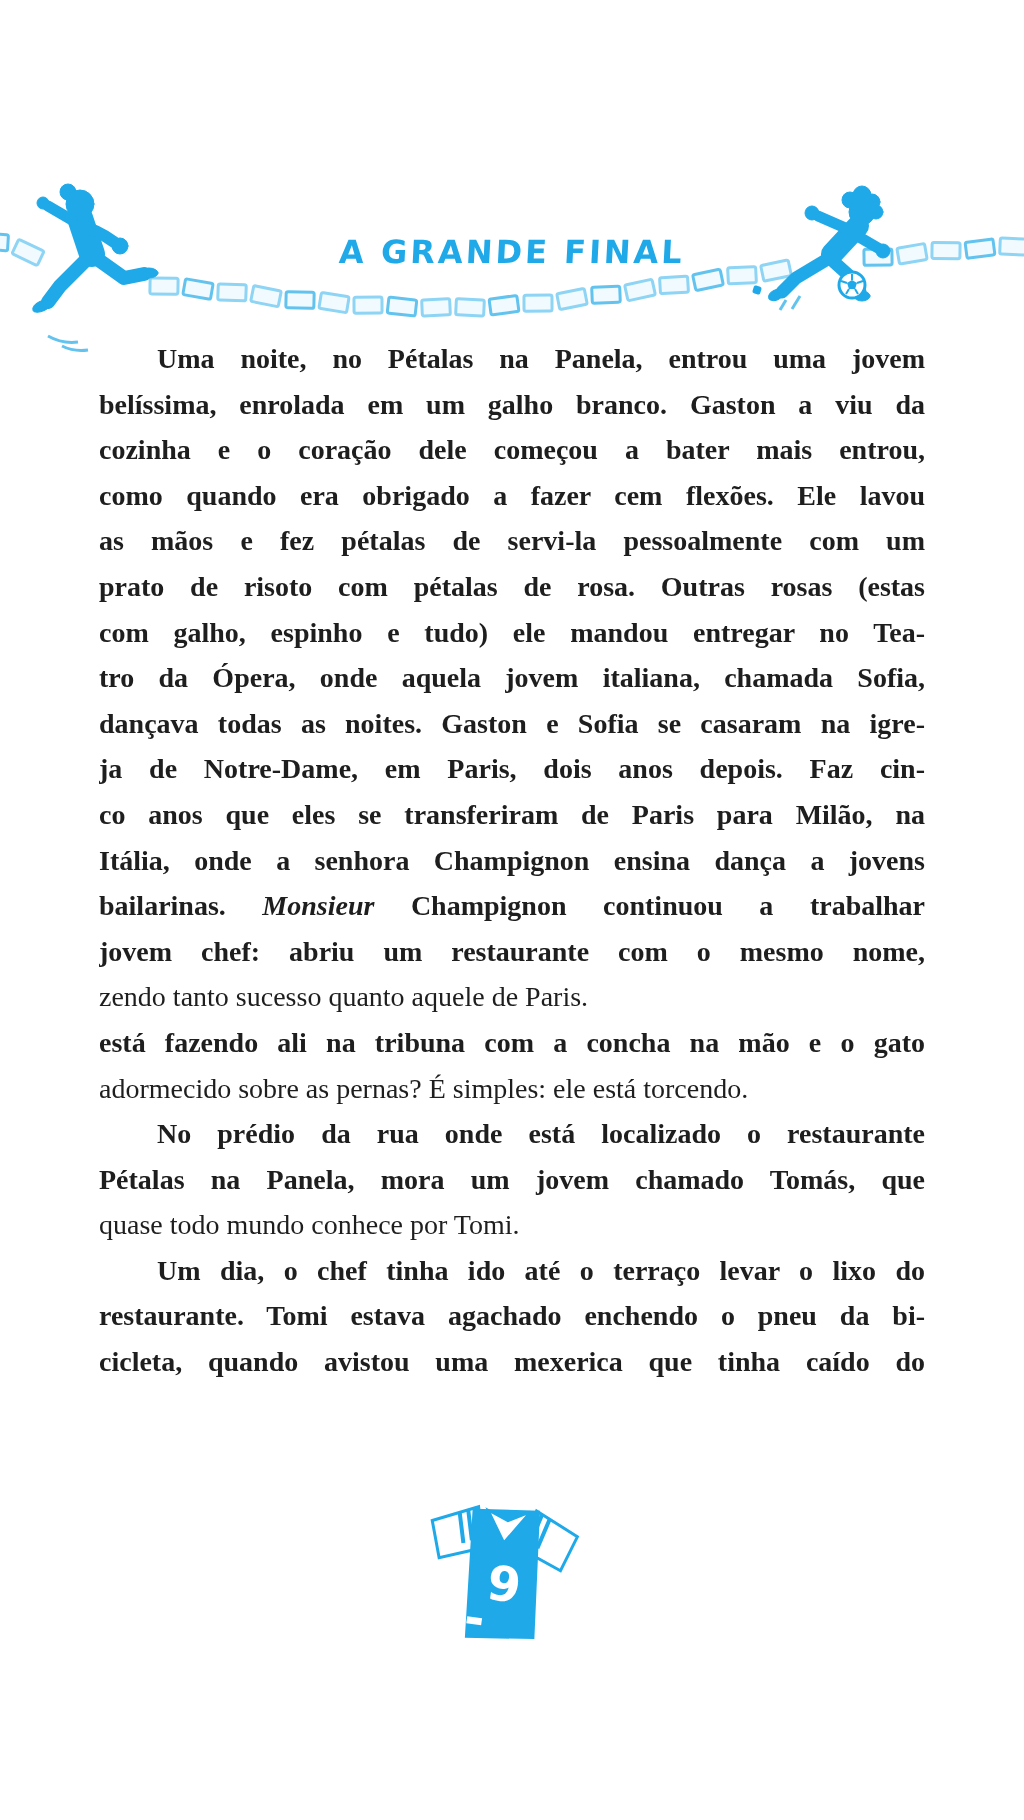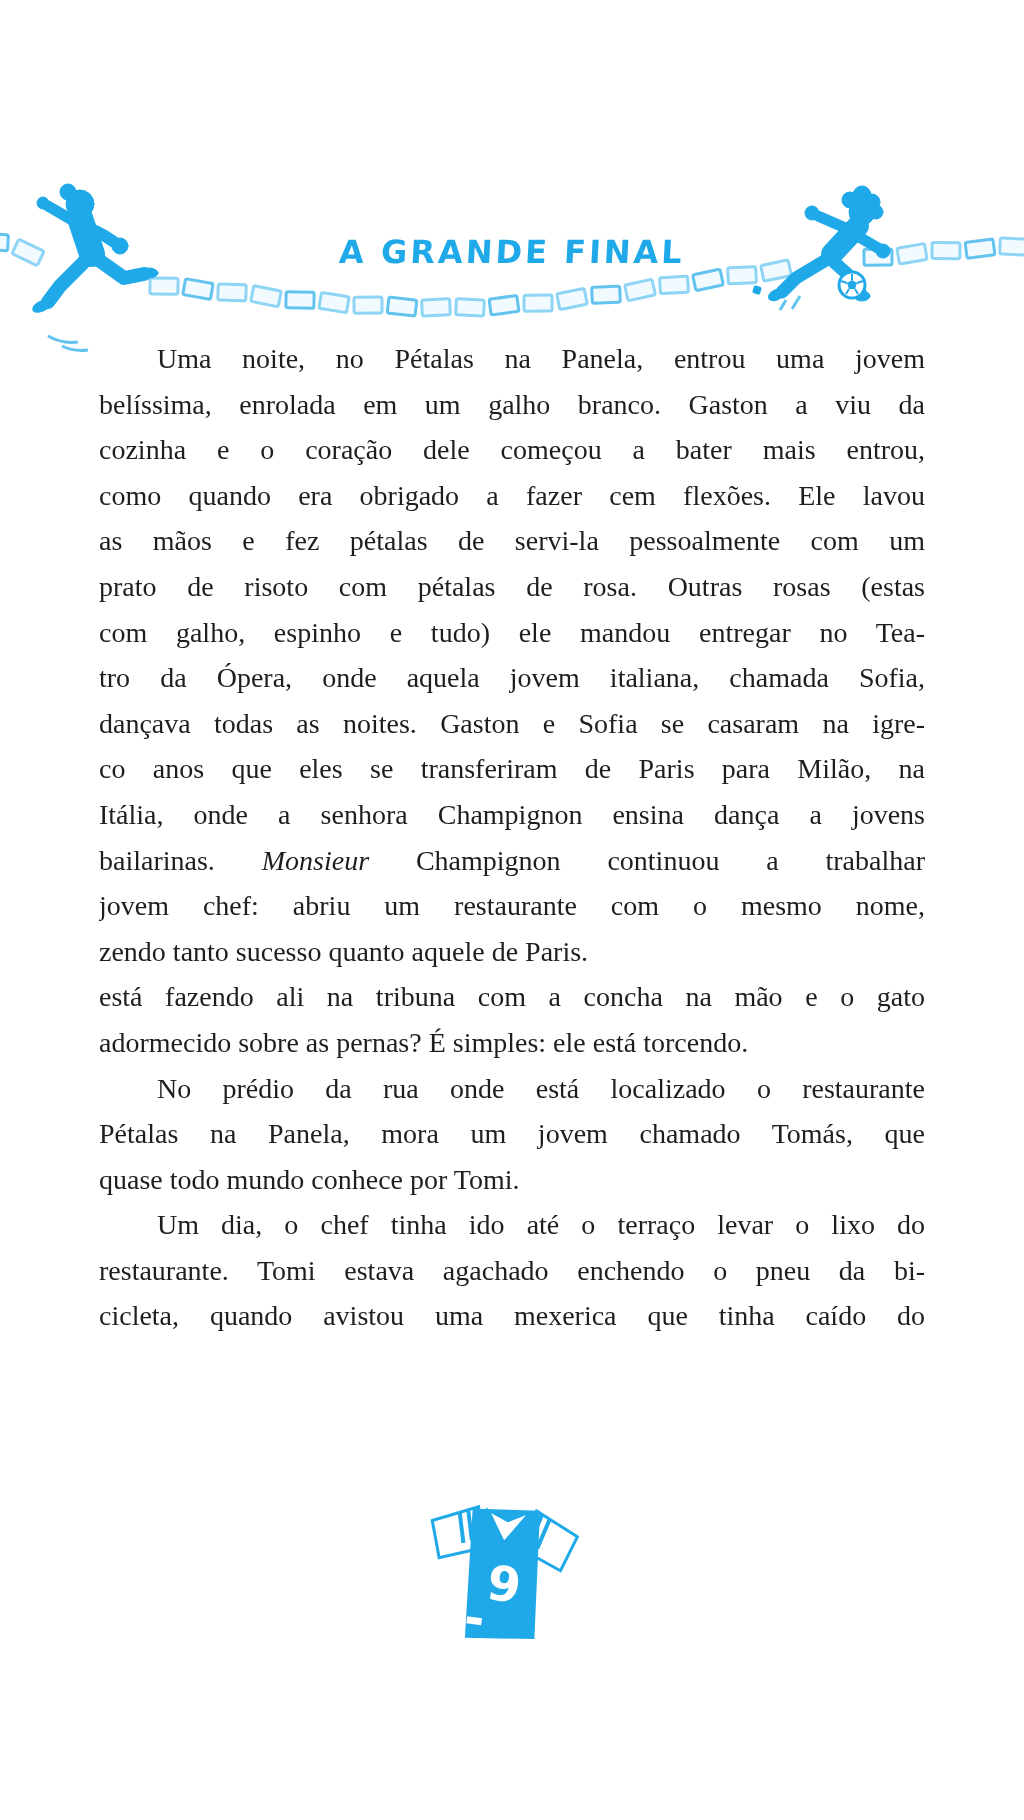--- a/index.html
+++ b/index.html
@@ -7,21 +7,21 @@
         font-family:"Liberation Serif",serif;}
   
   .header-art{position:absolute;left:0;top:168px;width:1024px;height:192px;}
   .chapter-title{position:absolute;left:0;top:233px;width:100%;text-align:center;
         font-family:"DejaVu Sans",sans-serif;font-weight:bold;font-size:32px;
         letter-spacing:3px;color:var(--accent);transform:skewX(-3deg);}
   
   .body-text{position:absolute;left:99px;top:336px;width:826px;
         font-size:28px;line-height:45.6px;color:var(--text);}
   .line{text-align:justify;height:45.6px;overflow:hidden;white-space:normal;}
-  .line.j{text-align-last:justify;}
+  .line.j{text-align-last:justify;font-weight:bold;}
   .line.indent{text-indent:58px;}
   em{font-style:italic;}
   
   .jersey{position:absolute;left:415px;top:1492px;width:170px;height:185px;}
   .jersey text{font-family:"DejaVu Sans",sans-serif;font-weight:bold;}
 </style>
 </head>
 <body>
 
 <div class="page">
@@ -112,20 +112,21 @@
   <div class="body-text">
       <div class="line j indent">Uma noite, no Pétalas na Panela, entrou uma jovem</div>
       <div class="line j">belíssima, enrolada em um galho branco. Gaston a viu da</div>
       <div class="line j">cozinha e o coração dele começou a bater mais entrou,</div>
       <div class="line j">como quando era obrigado a fazer cem flexões. Ele lavou</div>
       <div class="line j">as mãos e fez pétalas de servi-la pessoalmente com um</div>
       <div class="line j">prato de risoto com pétalas de rosa. Outras rosas (estas</div>
       <div class="line j">com galho, espinho e tudo) ele mandou entregar no Tea-</div>
       <div class="line j">tro da Ópera, onde aquela jovem italiana, chamada Sofia,</div>
       <div class="line j">dançava todas as noites. Gaston e Sofia se casaram na igre-</div>
+      <div class="line j">ja de Notre-Dame, em Paris, dois anos depois. Faz cin-</div>
       <div class="line j">co anos que eles se transferiram de Paris para Milão, na</div>
       <div class="line j">Itália, onde a senhora Champignon ensina dança a jovens</div>
       <div class="line j">bailarinas. <em>Monsieur</em> Champignon continuou a trabalhar</div>
       <div class="line j">jovem chef: abriu um restaurante com o mesmo nome,</div>
       <div class="line">zendo tanto sucesso quanto aquele de Paris.</div>
       <div class="line j">está fazendo ali na tribuna com a concha na mão e o gato</div>
       <div class="line">adormecido sobre as pernas? É simples: ele está torcendo.</div>
       <div class="line j indent">No prédio da rua onde está localizado o restaurante</div>
       <div class="line j">Pétalas na Panela, mora um jovem chamado Tomás, que</div>
       <div class="line">quase todo mundo conhece por Tomi.</div>

